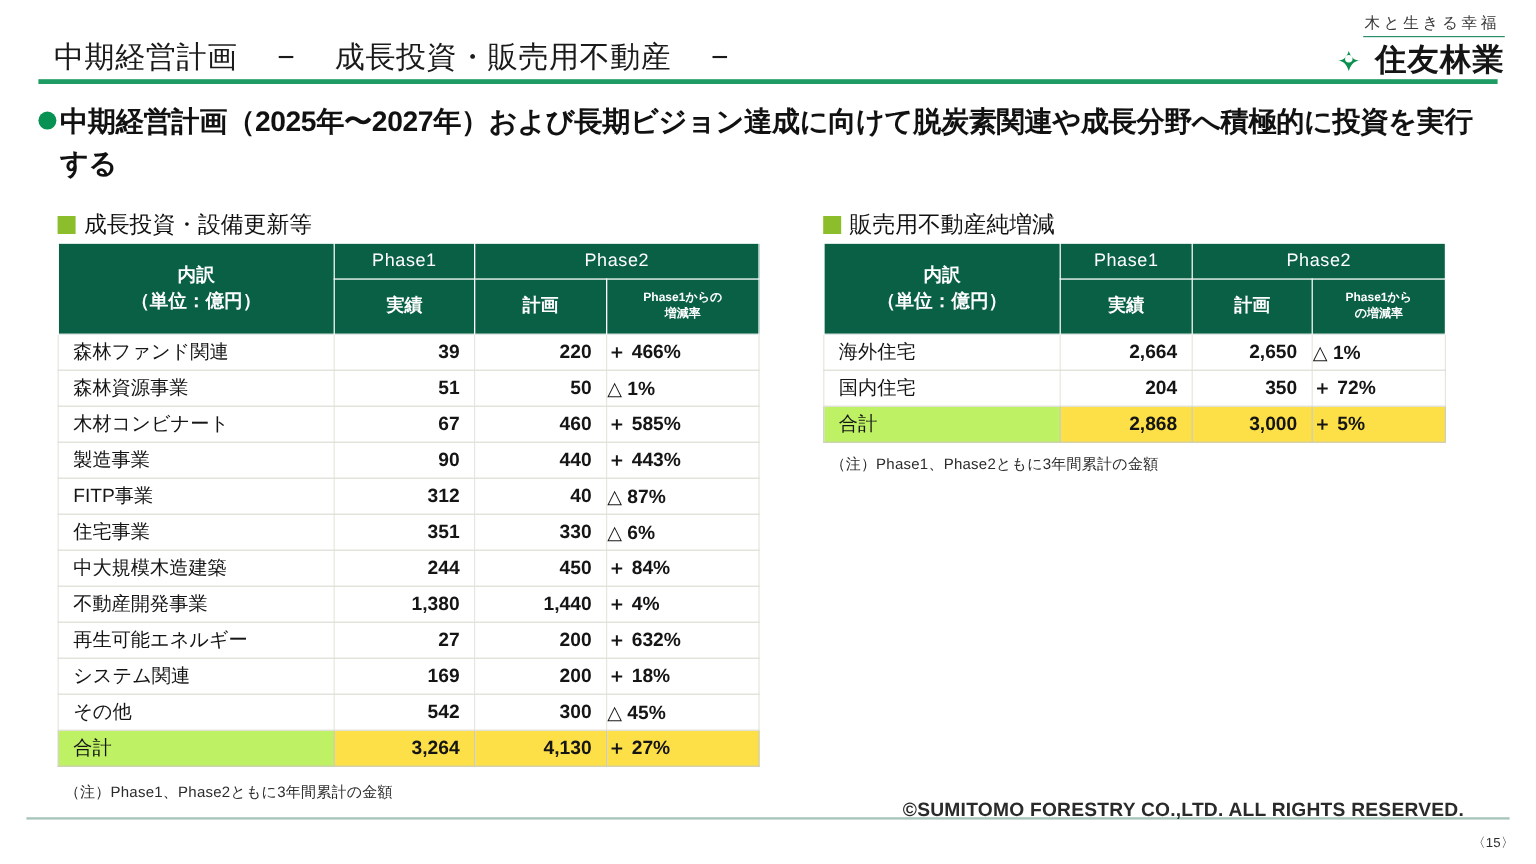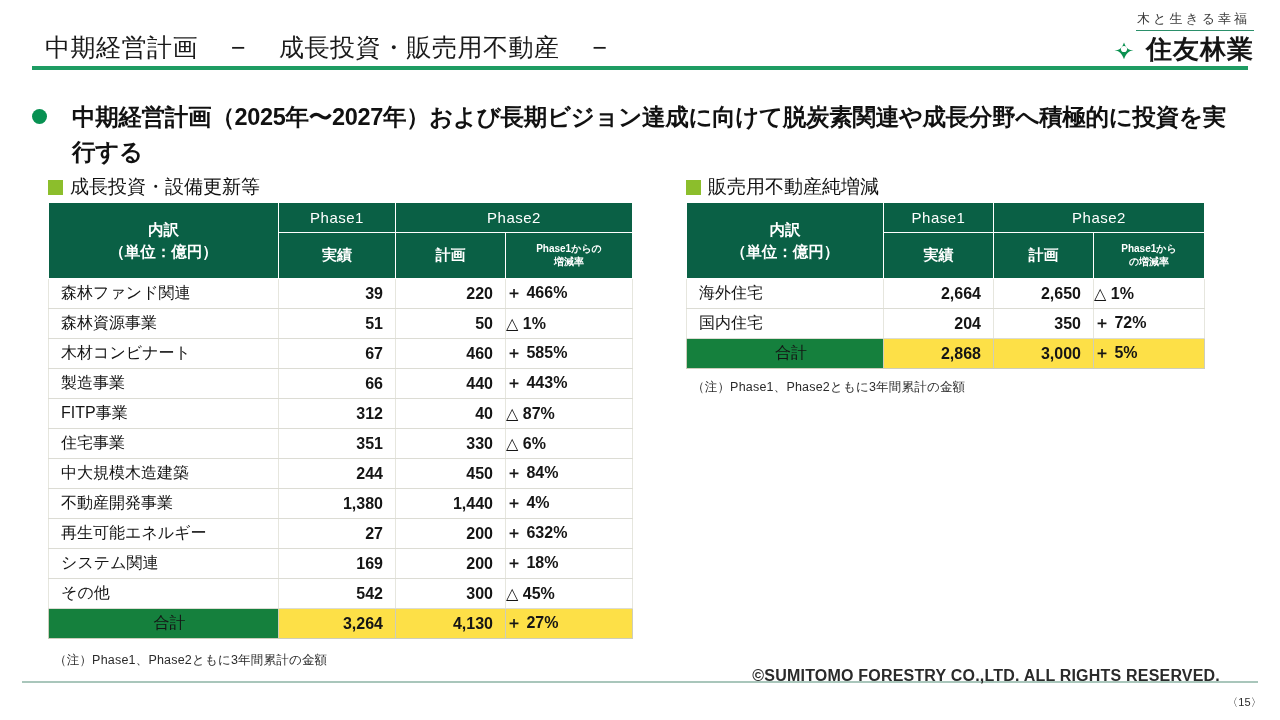--- a/index.html
+++ b/index.html
@@ -80,25 +80,25 @@
     color: #151515;
     letter-spacing: 1px;
     line-height: 1;
     white-space: nowrap;
   }
 
   
   .headline-wrap {
     position: absolute;
     left: 32px;
-    top: 100px;
+    top: 84px;
     width: 1200px;
     display: flex;
     align-items: flex-start;
-    gap: 25px;
+    gap: 3px;
   }
   .headline-bullet {
     width: 15px;
     height: 15px;
     border-radius: 50%;
     background: #079152;
     flex: 0 0 auto;
     margin-top: 9px;
   }
   .headline-text {
@@ -211,23 +211,22 @@
     color: #151515;
   }
 
   tr.total-row td {
     background: #cdcdbb;
     border-bottom: 1px solid #cdcdbb;
     border-left-color: #cdcdbb;
     border-right-color: #cdcdbb;
   }
   tr.total-row td.c-label {
-    background: #15803d;
+    background: #bef264;
     border-left: 1px solid #cdcdbb;
-    text-align: center;
   }
   tr.total-row td.c-num,
   tr.total-row td.c-rate { background: #fde047; }
 
   
   .note {
     position: absolute;
     font-size: 12.5px;
     color: #2b2b2b;
     letter-spacing: 0.2px;
@@ -342,21 +341,21 @@
         <td class="c-rate">△ 1%</td>
       </tr>
       <tr>
         <td class="c-label">木材コンビナート</td>
         <td class="c-num">67</td>
         <td class="c-num">460</td>
         <td class="c-rate">＋ 585%</td>
       </tr>
       <tr>
         <td class="c-label">製造事業</td>
-        <td class="c-num">66</td>
+        <td class="c-num">90</td>
         <td class="c-num">440</td>
         <td class="c-rate">＋ 443%</td>
       </tr>
       <tr>
         <td class="c-label">FITP事業</td>
         <td class="c-num">312</td>
         <td class="c-num">40</td>
         <td class="c-rate">△ 87%</td>
       </tr>
       <tr>

